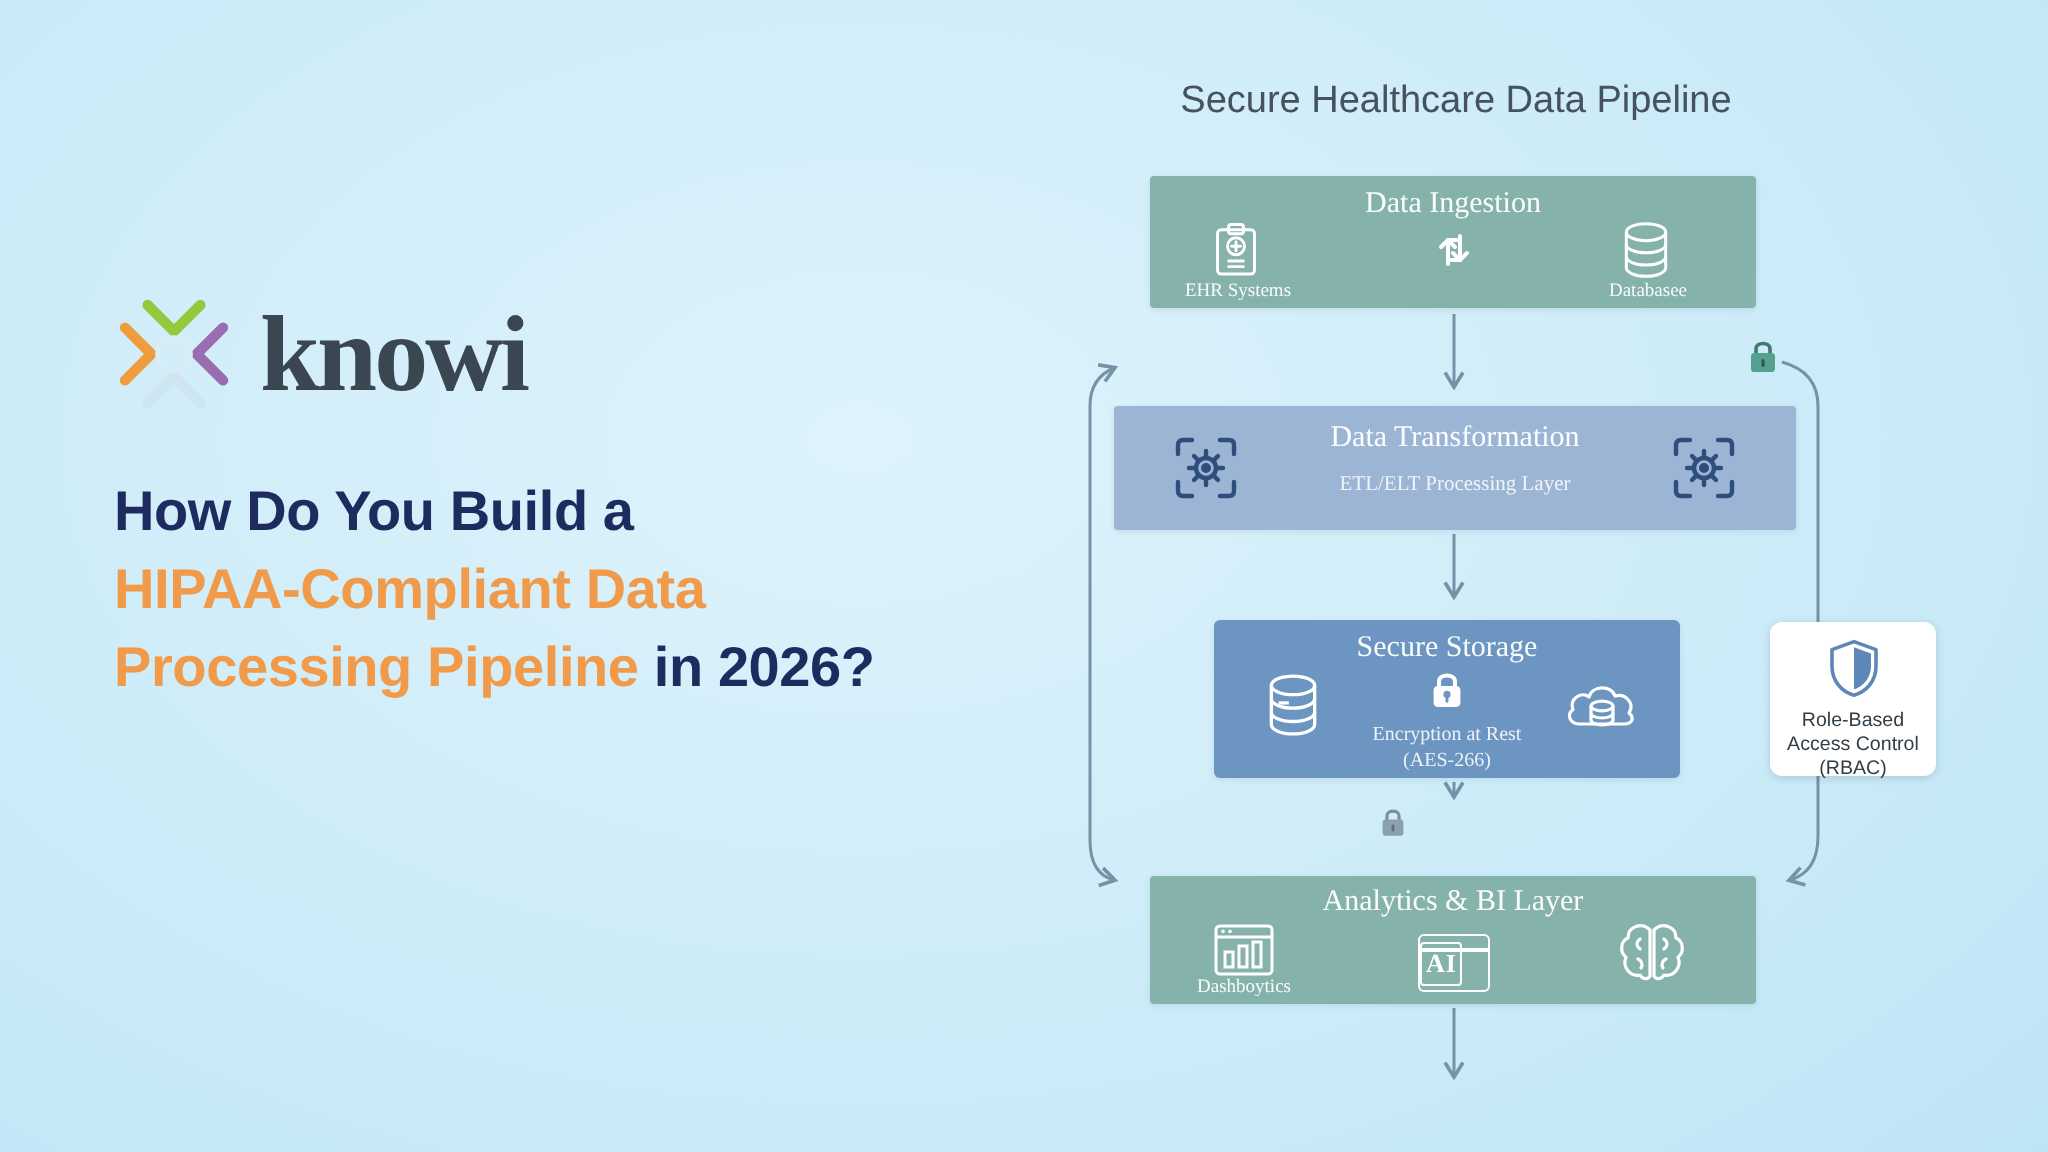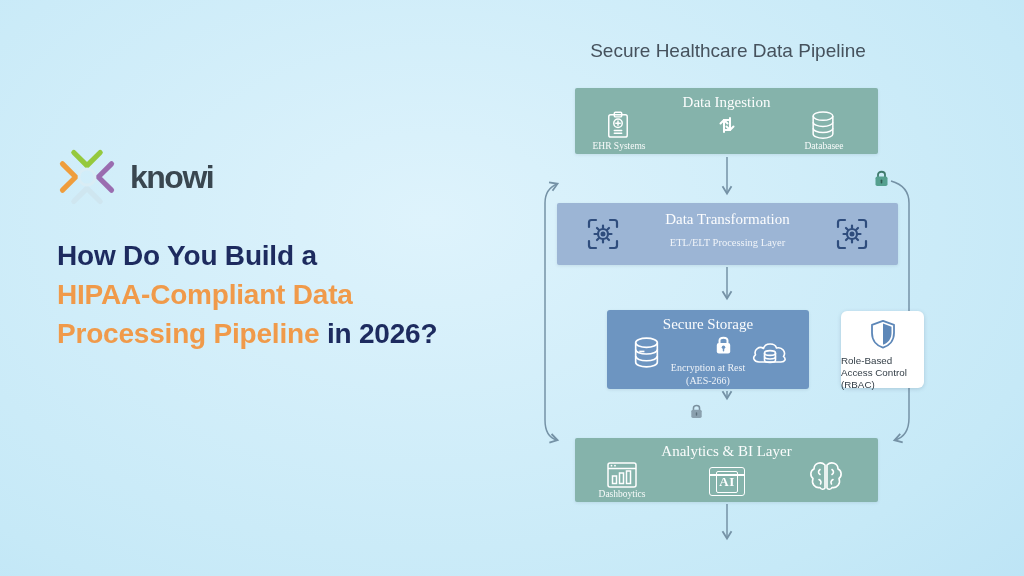--- a/index.html
+++ b/index.html
@@ -3,40 +3,40 @@
 <meta charset="utf-8">
 <style>
   html,body{margin:0;padding:0;background:#e8eef2;}
   .canvas{
     position:relative;width:1024px;height:576px;overflow:hidden;
     font-family:"Liberation Sans",sans-serif;
     background:radial-gradient(130% 150% at 42% 38%, #def3fc 0%, #c6e9f7 48%, #a4d7f1 100%);
   }
   
   .logo{position:absolute;left:54px;top:144px;display:flex;align-items:center;gap:10px;}
-  .logo-text{font-size:32px;font-weight:700;color:#3a4750;letter-spacing:-1.5px;line-height:66px;}
+  .logo-text{font-size:54px;font-weight:700;color:#3a4750;letter-spacing:-1.5px;line-height:66px;font-family:Liberation Serif, serif;}
   .headline{position:absolute;left:57px;top:236px;font-size:28px;font-weight:700;line-height:39px;color:#1d2b5f;letter-spacing:-0.2px;}
   .hl-orange{color:#f09a4a;}
   
   .diag-title{position:absolute;left:553px;top:40px;width:350px;text-align:center;font-size:19px;color:#46525d;}
   .box{position:absolute;border-radius:2px;color:#fff;box-shadow:0 1px 3px rgba(60,90,110,.12);font-family:Liberation Serif, serif;}
   .box.teal{background:#85b3ab;}
   .box.periwinkle{background:#9cb5d5;}
   .box.steel{background:#6d95c1;}
   .box-title{position:absolute;top:6px;left:0;right:0;text-align:center;font-size:15px;font-weight:400;color:rgba(255,255,255,.97);}
   .box-sub{position:absolute;left:0;right:0;text-align:center;font-size:10.5px;color:rgba(255,255,255,.85);}
   .icon-label{position:absolute;font-size:9.5px;color:rgba(255,255,255,.95);text-align:center;}
-  .white-card{position:absolute;background:#ffffff;border-radius:6px;box-shadow:0 1px 4px rgba(40,70,100,.20);text-align:left;}
+  .white-card{position:absolute;background:#ffffff;border-radius:6px;box-shadow:0 1px 4px rgba(40,70,100,.20);text-align:center;margin-left:44px;}
   .white-card .card-label{position:absolute;left:0;right:0;font-size:9.8px;color:#323d46;line-height:11.8px;}
   .tls-label{position:absolute;left:758px;top:174px;width:110px;text-align:right;font-size:10px;color:#51606b;}
   .abs{position:absolute;}
   .flow-svg{position:absolute;left:0;top:0;pointer-events:none;}
   .ai-window{
     position:absolute;width:36px;height:29px;border:1.5px solid #fff;border-radius:3px;
-    display:flex;align-items:flex-end;justify-content:center;box-sizing:border-box;
+    display:flex;align-items:flex-end;box-sizing:border-box;
   }
   .ai-window:before{content:"";position:absolute;top:6px;left:0;right:0;height:1.5px;background:#fff;}
   .ai-text{font-size:13px;font-weight:700;color:#fff;letter-spacing:.5px;line-height:20px;border:1.5px solid #fff;border-radius:2px;padding:0 2px;margin-bottom:2px;}
 </style>
 </head>
 <body>
 
 <div class="canvas">
 
   <div class="logo">
@@ -136,21 +136,21 @@
         <path d="M32,25 V29.5 Q32,32 29.5,32 H25"></path>
           <path d="M11,32 H6.5 Q4,32 4,29.5 V25"></path>
         <circle cx="18" cy="18" r="5"></circle>
         <path d="M18,9.5 V12 M18,24 V26.5 M9.5,18 H12 M24,18 H26.5 M12,12 L13.8,13.8 M22.2,22.2 L24,24 M24,12 L22.2,13.8 M13.8,22.2 L12,24"></path>
         <circle cx="18" cy="18" r="1.4" fill="#2f4d7d"></circle>
       </g>
     </svg>
   </div>
 
 
-  <div class="box steel" style="left:607px;top:310px;width:202px;height:79px;border-radius:3px;">
+  <div class="box steel" style="left:607px;top:310px;width:233px;height:79px;border-radius:3px;">
     <div class="box-title" style="top:6px;">Secure Storage</div>
     <svg class="abs" style="left:26px;top:26px;" width="27" height="33" viewBox="0 0 26 32">
       <g fill="none" stroke="#fff" stroke-width="1.6">
         <ellipse cx="13" cy="6.5" rx="10.5" ry="4.5"></ellipse>
         <path d="M2.5,6.5 V25.5 C2.5,28 7.2,30 13,30 C18.8,30 23.5,28 23.5,25.5 V6.5"></path>
         <path d="M2.5,13 C2.5,15.5 7.2,17.5 13,17.5 C18.8,17.5 23.5,15.5 23.5,13"></path>
         <path d="M2.5,19.5 C2.5,22 7.2,24 13,24 C18.8,24 23.5,22 23.5,19.5"></path>
         <rect x="6" y="14.2" width="5" height="1.6" fill="#fff" stroke="none"></rect>
       </g>
     </svg>

